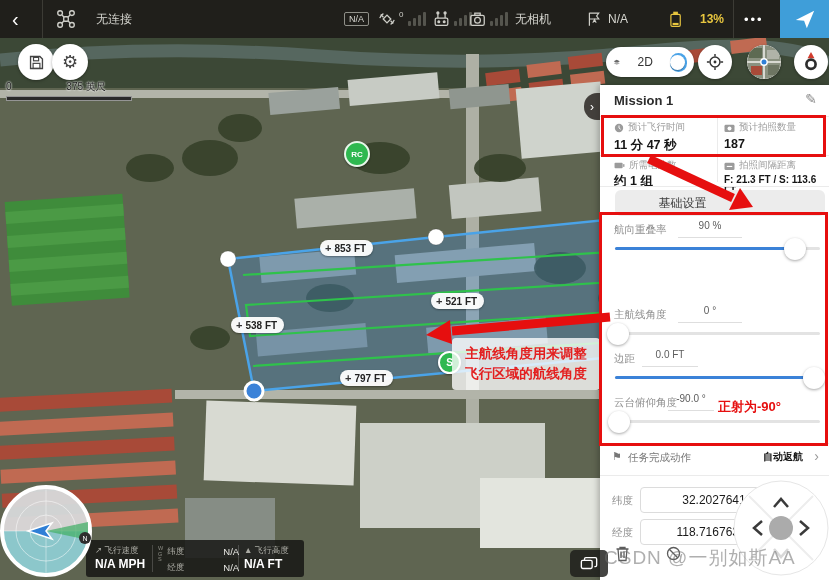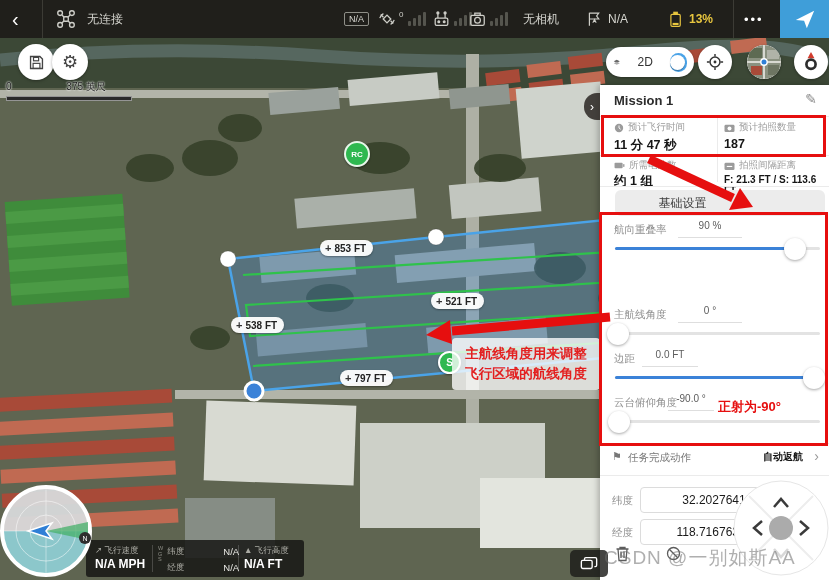--- a/index.html
+++ b/index.html
@@ -236,21 +236,21 @@
       <path d="M17,4 l4.5,8 h-9 z" fill="#d23c2e"></path>
       <circle cx="17" cy="20" r="6" fill="none" stroke="#2d2d2d" stroke-width="3.5"></circle>
     </svg>
   </div>
 
   <header class="topbar">
     <div class="seg" style="left:12px">
         <span style="color:#fff;font-size:20px">‹</span>
       </div>
     <div class="divline" style="left:42px"></div>
-    <div class="seg" style="left:56px;gap:11px">
+    <div class="seg" style="left:56px;gap:20px">
       <svg width="20" height="20" viewBox="0 0 22 22">
         <g stroke="#cfcfc9" stroke-width="1.5" fill="none">
           <circle cx="4.5" cy="4.5" r="2.6"></circle>
             <circle cx="17.5" cy="4.5" r="2.6"></circle>
           <circle cx="4.5" cy="17.5" r="2.6"></circle>
             <circle cx="17.5" cy="17.5" r="2.6"></circle>
           <path d="M6.5,6.5 L9,9 M15.5,6.5 L13,9 M6.5,15.5 L9,13 M15.5,15.5 L13,13"></path>
           <rect x="8.5" y="8.5" width="5" height="5" rx="1.2"></rect>
         </g>
       </svg>
@@ -299,32 +299,32 @@
           <rect x="7" y="3.5" width="6" height="2.5"></rect>
           <circle cx="10" cy="11.5" r="3.2"></circle>
         </g>
       </svg>
       <div class="bars">
           <i style="height:5px"></i>
           <i style="height:8px"></i>
           <i style="height:11px"></i>
           <i style="height:14px"></i>
         </div>
-      <span class="tb-text" style="margin-left:12px">无相机</span>
+      <span class="tb-text" style="margin-left:4px">无相机</span>
     </div>
     <div class="seg" style="left:586px;gap:5px">
       <svg width="17" height="18" viewBox="0 0 20 20">
         <g stroke="#cfcfc9" stroke-width="1.4" fill="none">
           <path d="M4,2.5 V18 M4,3 H15 l-2.5,3.5 L15,10 H4"></path>
           <path d="M8,14.5 l2,-4 l2,4 M9,13 h2.5" stroke-width="1.2"></path>
         </g>
       </svg>
       <span class="tb-text">N/A</span>
     </div>
-    <div class="seg" style="left:668px;gap:5px">
+    <div class="seg" style="left:668px;gap:16px">
       <svg width="16" height="17" viewBox="0 0 18 20">
         <g stroke="#e8c63f" stroke-width="1.4" fill="none">
           <rect x="3" y="4" width="11" height="14" rx="1.5"></rect>
           <rect x="6.5" y="1.5" width="4" height="2.5" fill="#e8c63f"></rect>
           <rect x="5" y="14" width="7" height="2.5" fill="#e8c63f" stroke="none"></rect>
         </g>
       </svg>
       <span class="batt-pct">13%</span>
     </div>
     <div class="divline" style="left:733px"></div>

